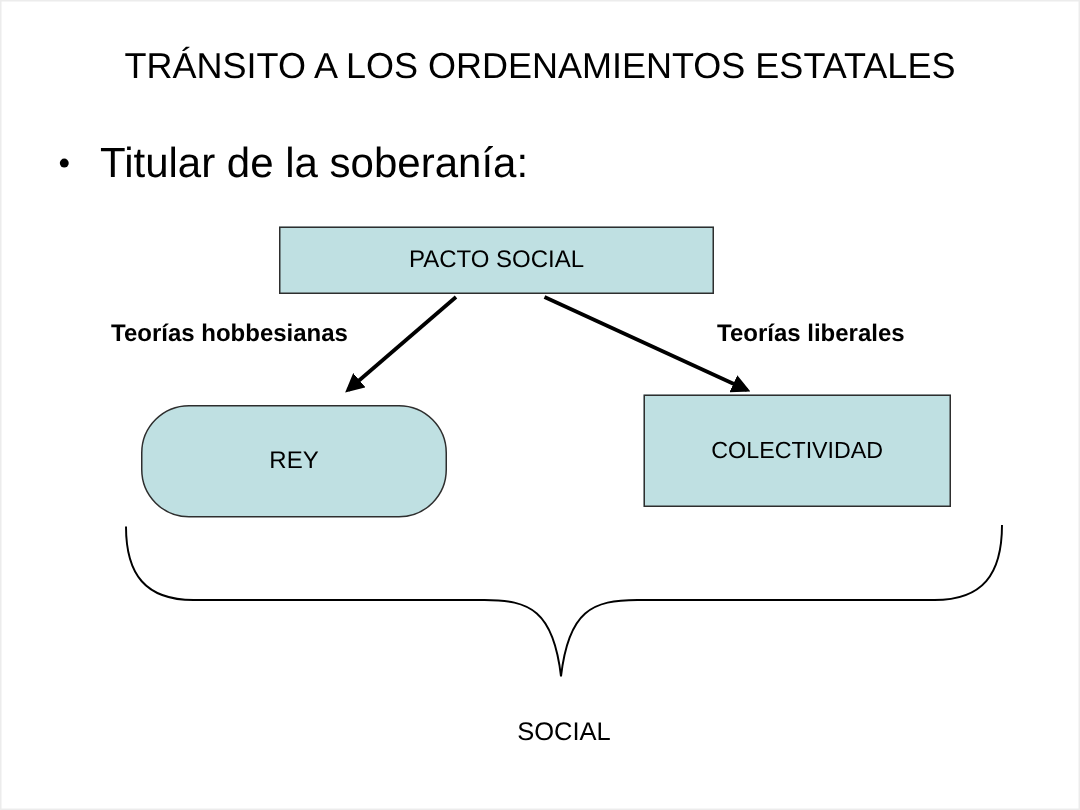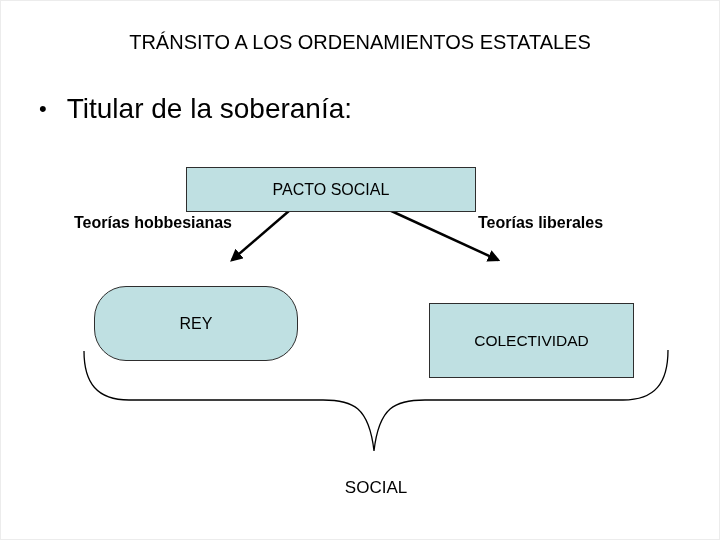--- a/index.html
+++ b/index.html
@@ -17,21 +17,21 @@
     overflow: hidden;
     box-sizing: border-box;
     border: 1px solid #ececec;
   }
   .title {
     position: absolute;
     left: 0;
     top: 30px;
     width: 100%;
     text-align: center;
-    font-size: 20px;
+    font-size: 24px;
     font-weight: 400;
     letter-spacing: 0px;
     color: #000000;
   }
   .bullet-row {
     position: absolute;
     left: 38px;
     top: 92px;
     display: flex;
     align-items: baseline;
@@ -49,25 +49,24 @@
     box-sizing: border-box;
     background: #bfe0e2;
     border: 1.5px solid #2e2e2e;
     display: flex;
     flex-direction: column;
     align-items: center;
     justify-content: center;
     text-align: center;
     font-size: 16px;
     line-height: 1.25;
-    margin-top: 16px;
   }
   .box-pacto   { left: 185px; top: 150px; width: 290px; height: 45px; }
   .box-rey     { left:  93px; top: 269px; width: 204px; height: 75px; border-radius: 32px; }
-  .box-colect  { left: 428px; top: 286px; width: 205px; height: 75px; font-size: 15.5px; }
+  .box-colect  { left: 428px; top: 262px; width: 205px; height: 75px; font-size: 15.5px; }
   .branch-label {
     position: absolute;
     font-size: 16px;
     font-weight: 700;
     white-space: nowrap;
   }
   .label-left  { left: 73px;  top: 213px; }
   .label-right { left: 477px; top: 213px; }
   .estado {
     position: absolute;

